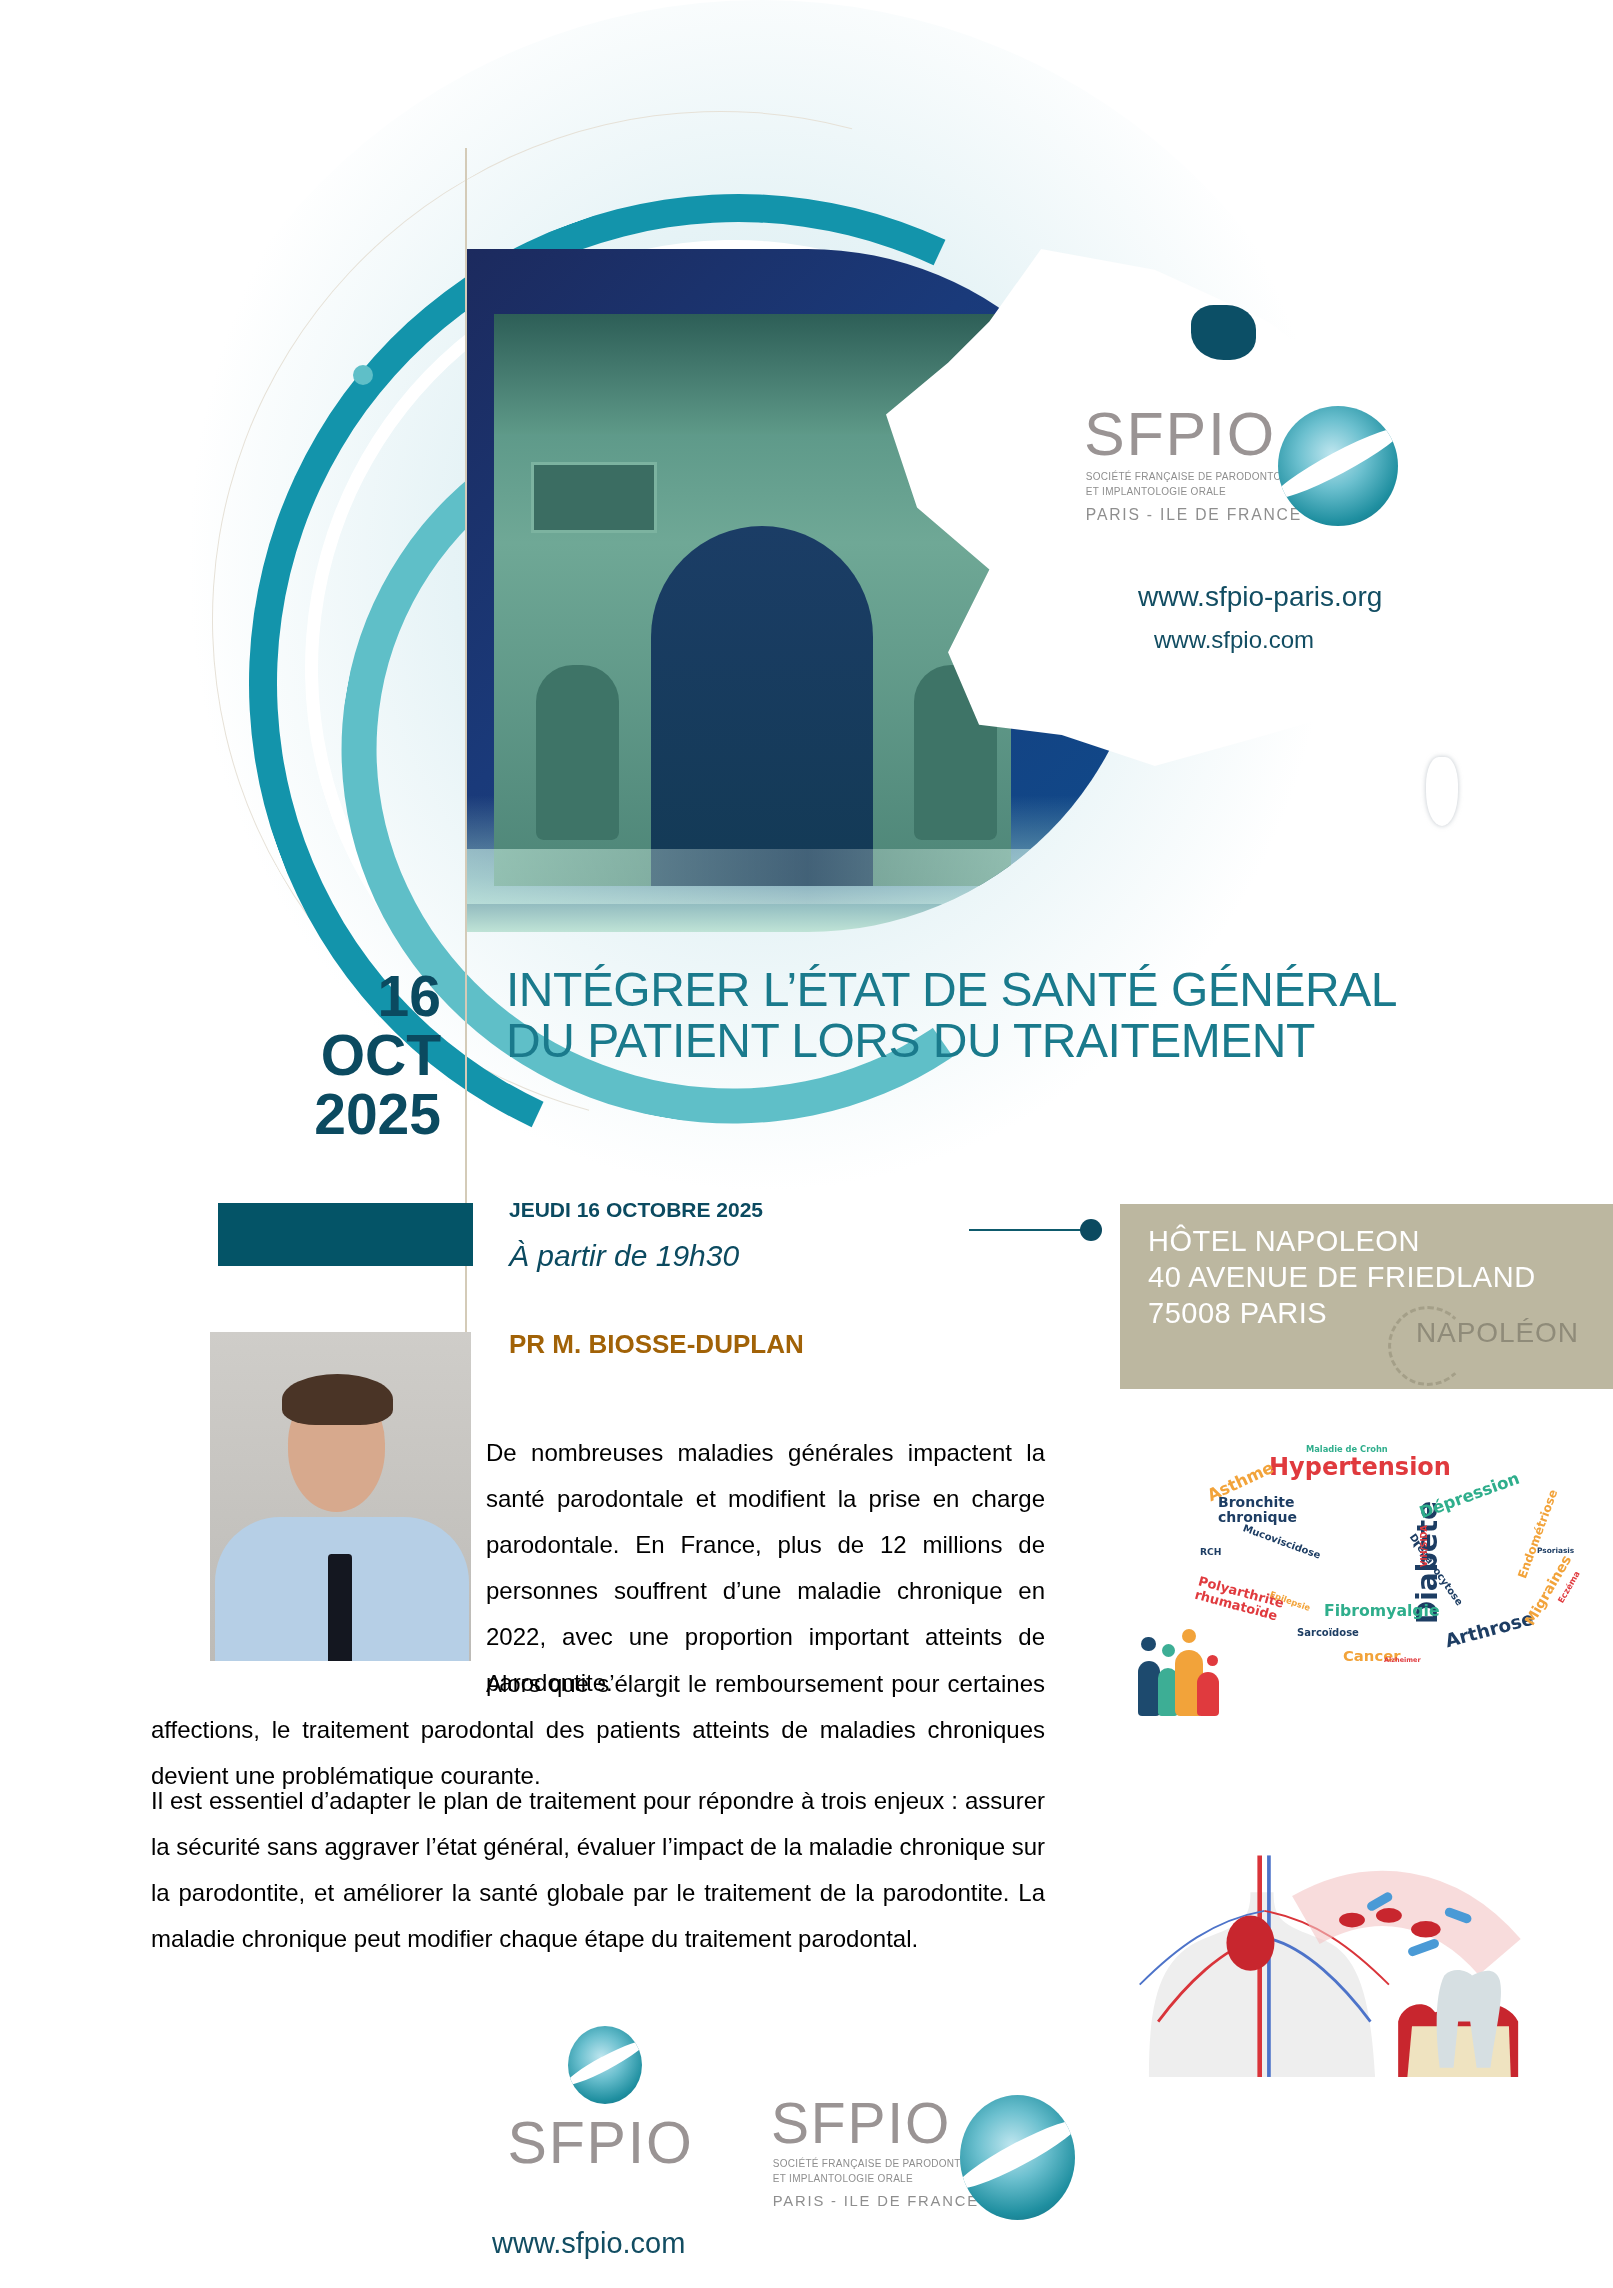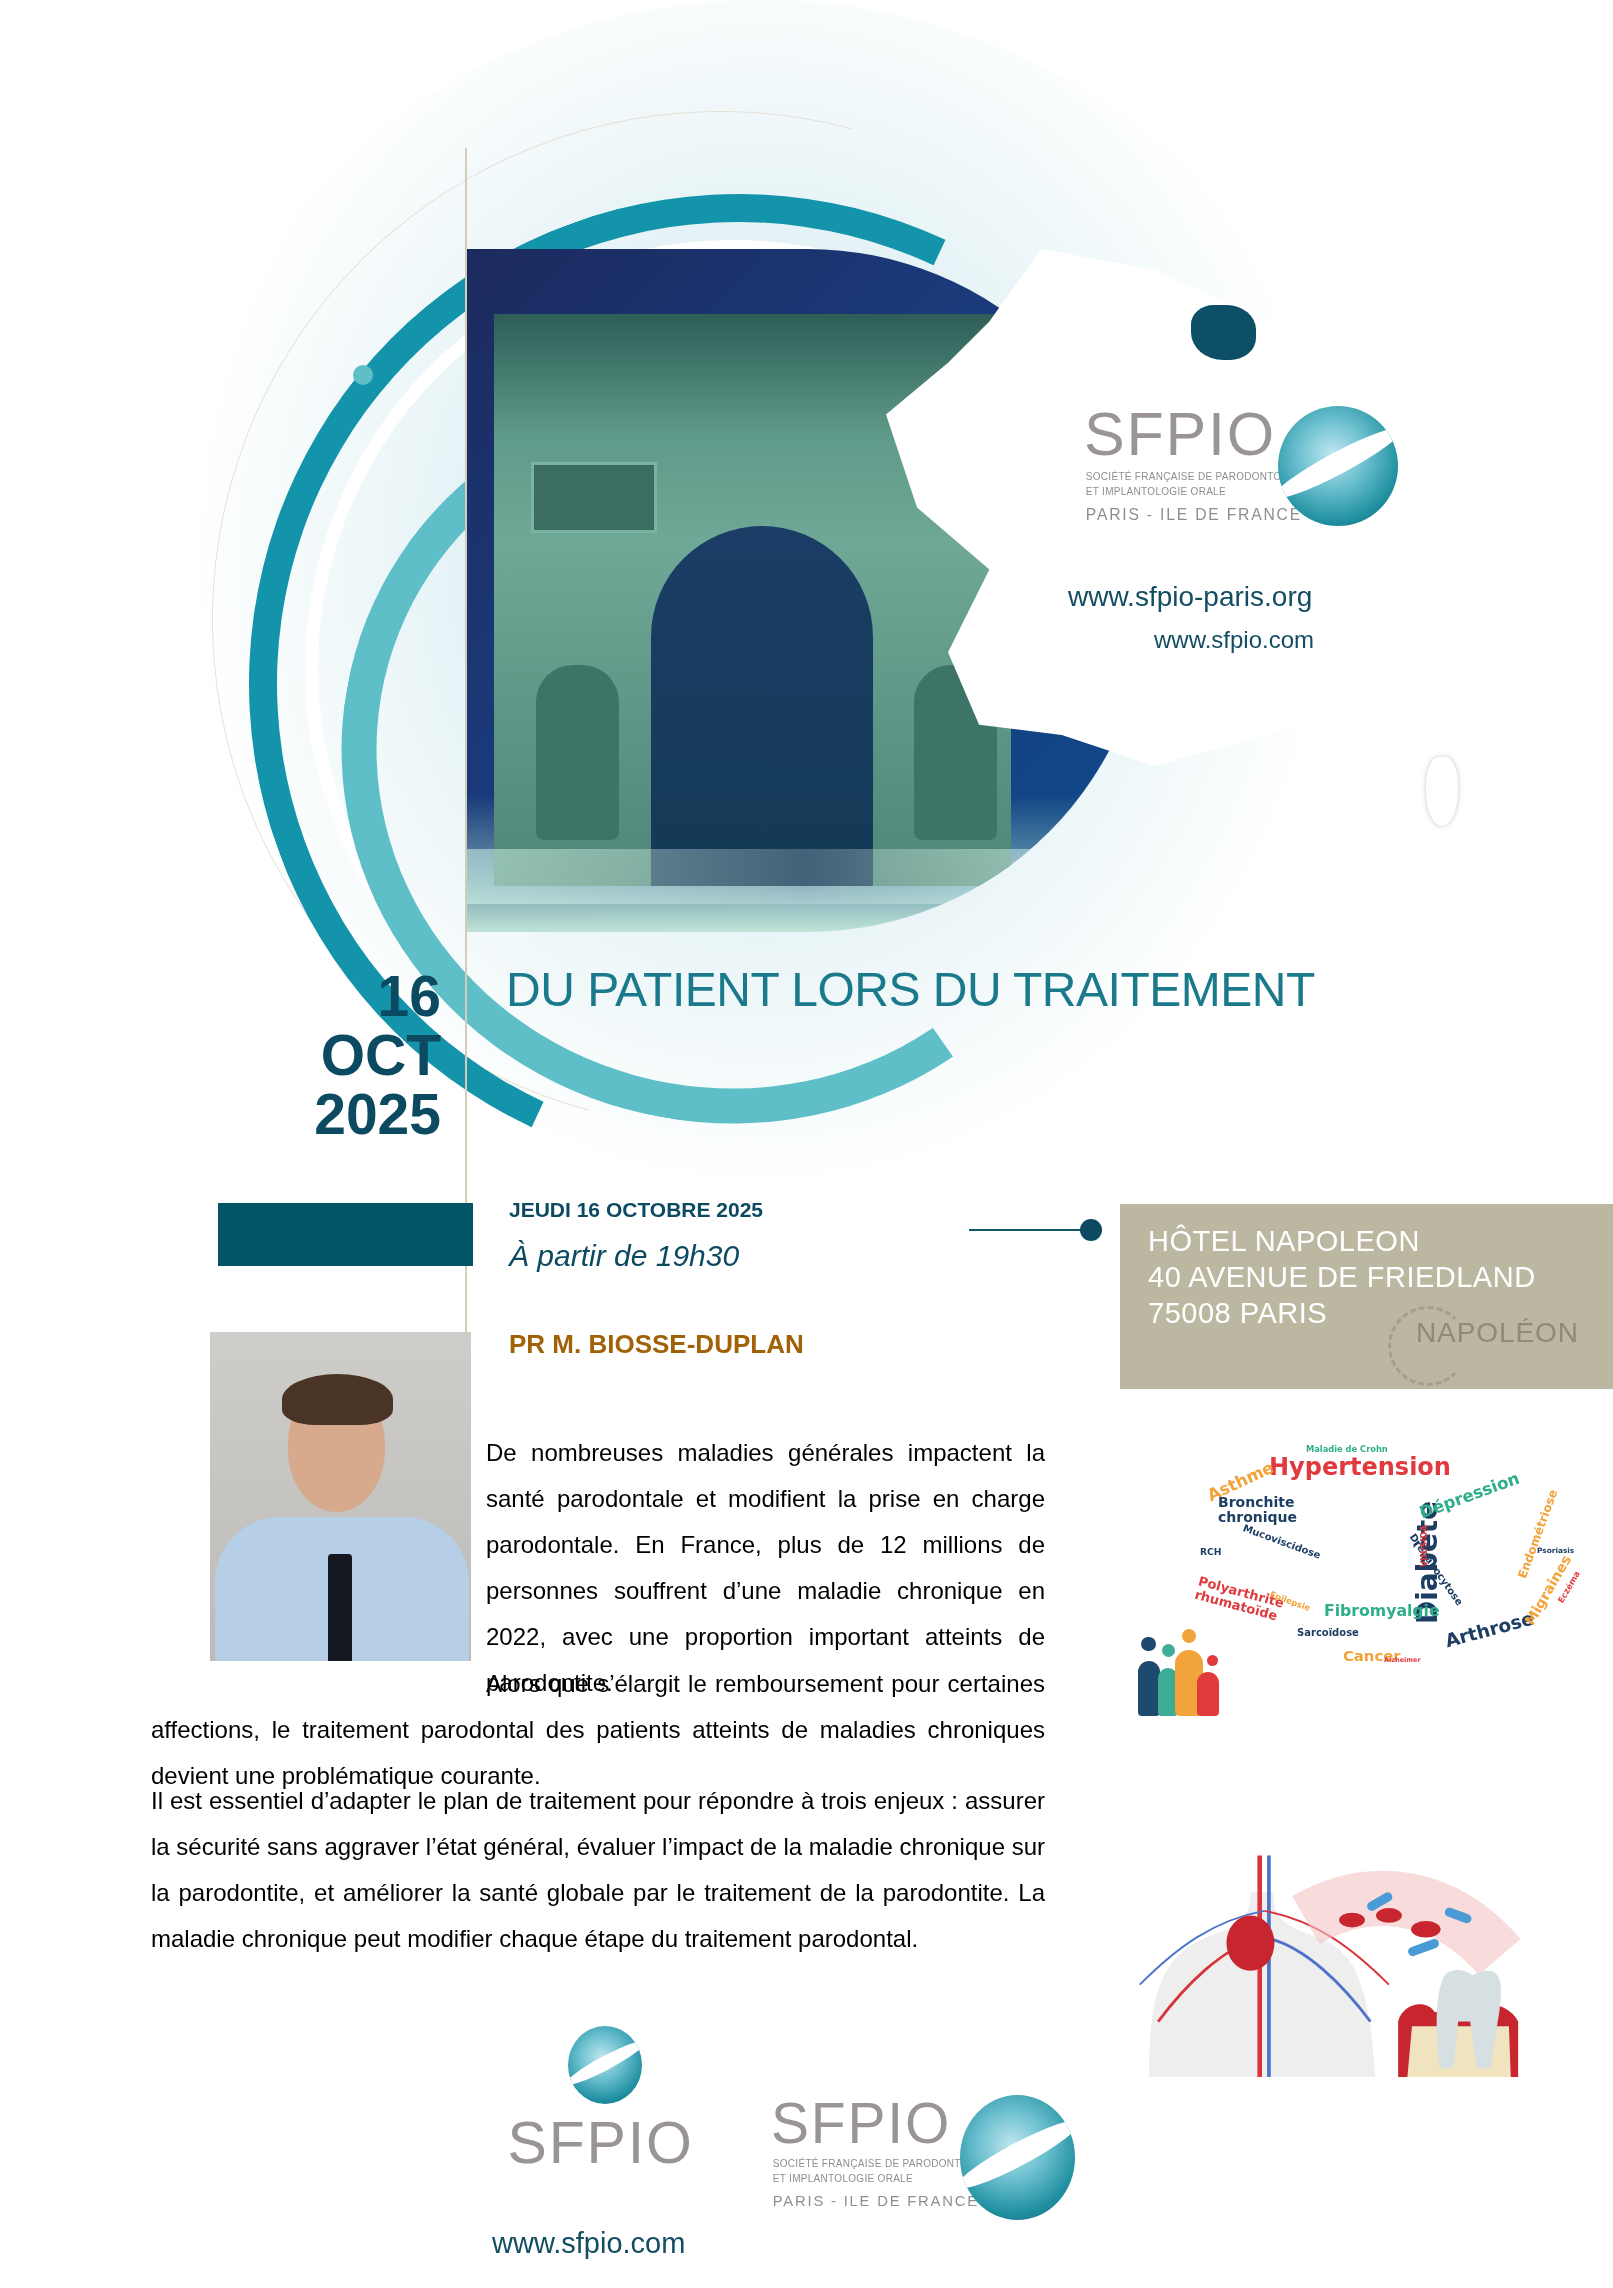--- a/index.html
+++ b/index.html
@@ -57,21 +57,21 @@
   .corsica { left:1426px; top:757px; width:32px; height:69px; background:#ffffff; border-radius:40% 40% 50% 50%; box-shadow:0 0 5.5px rgba(150,160,170,.6); }
 
   
   .logo-word { font-family:"Liberation Sans", sans-serif; font-weight:300; color:#9a9494; letter-spacing:1.8px; }
   .logo-sub { color:#8e8e8e; font-size:10px; letter-spacing:0.3px; line-height:16.6px; }
   .logo-region { color:#8e8e8e; letter-spacing:1.8px; }
   .swoosh { border-radius:50%; background:
       radial-gradient(circle at 45% 40%, #bfe6ef 0%, #6cc0cf 35%, #1f8fa0 70%, #0f5e73 100%); overflow:hidden; }
   .swoosh::after { content:""; position:absolute; left:-10%; top:38%; width:120%; height:18%; background:#ffffff; transform:rotate(-28deg); border-radius:50%; }
 
-  .url1 { left:1068px; top:581px; font-size:28px; color:#124d62; }
+  .url1 { left:1138px; top:581px; font-size:28px; color:#124d62; }
   .url2 { left:1154px; top:626px; font-size:24px; color:#124d62; }
 
   
   .vline { left:465px; top:148px; width:1.8px; height:1227px; background:#d4cbb8; }
 
   
   .date { right:1172px; width:240px; text-align:right; font-weight:bold; color:#0b4a60; font-size:57px; line-height:59px; }
   .title { left:506px; top:964px; width:1061px; color:#1a7a8c; font-size:48px; line-height:51px; font-weight:300; letter-spacing:-0.5px; }
 
   .teal-bar { left:218px; top:1203px; width:255px; height:63px; background:#045467; }
@@ -151,20 +151,21 @@
 <div class="abs url1">www.sfpio-paris.org</div>
 <div class="abs url2">www.sfpio.com</div>
 
 <div class="abs vline"></div>
 
 <div class="abs date" style="top:967px;">16</div>
 <div class="abs date" style="top:1026px;">OCT</div>
 <div class="abs date" style="top:1085px;">2025</div>
 
 <div class="abs title">
+  <div>INTÉGRER L’ÉTAT DE SANTÉ GÉNÉRAL</div>
   <div>DU PATIENT LORS DU TRAITEMENT</div>
 </div>
 
 <div class="abs teal-bar"></div>
 
 <div class="abs event-date">JEUDI 16 OCTOBRE 2025</div>
 <div class="abs event-time">À partir de 19h30</div>
 <div class="abs connector"></div>
 <div class="abs connector-dot"></div>
 

